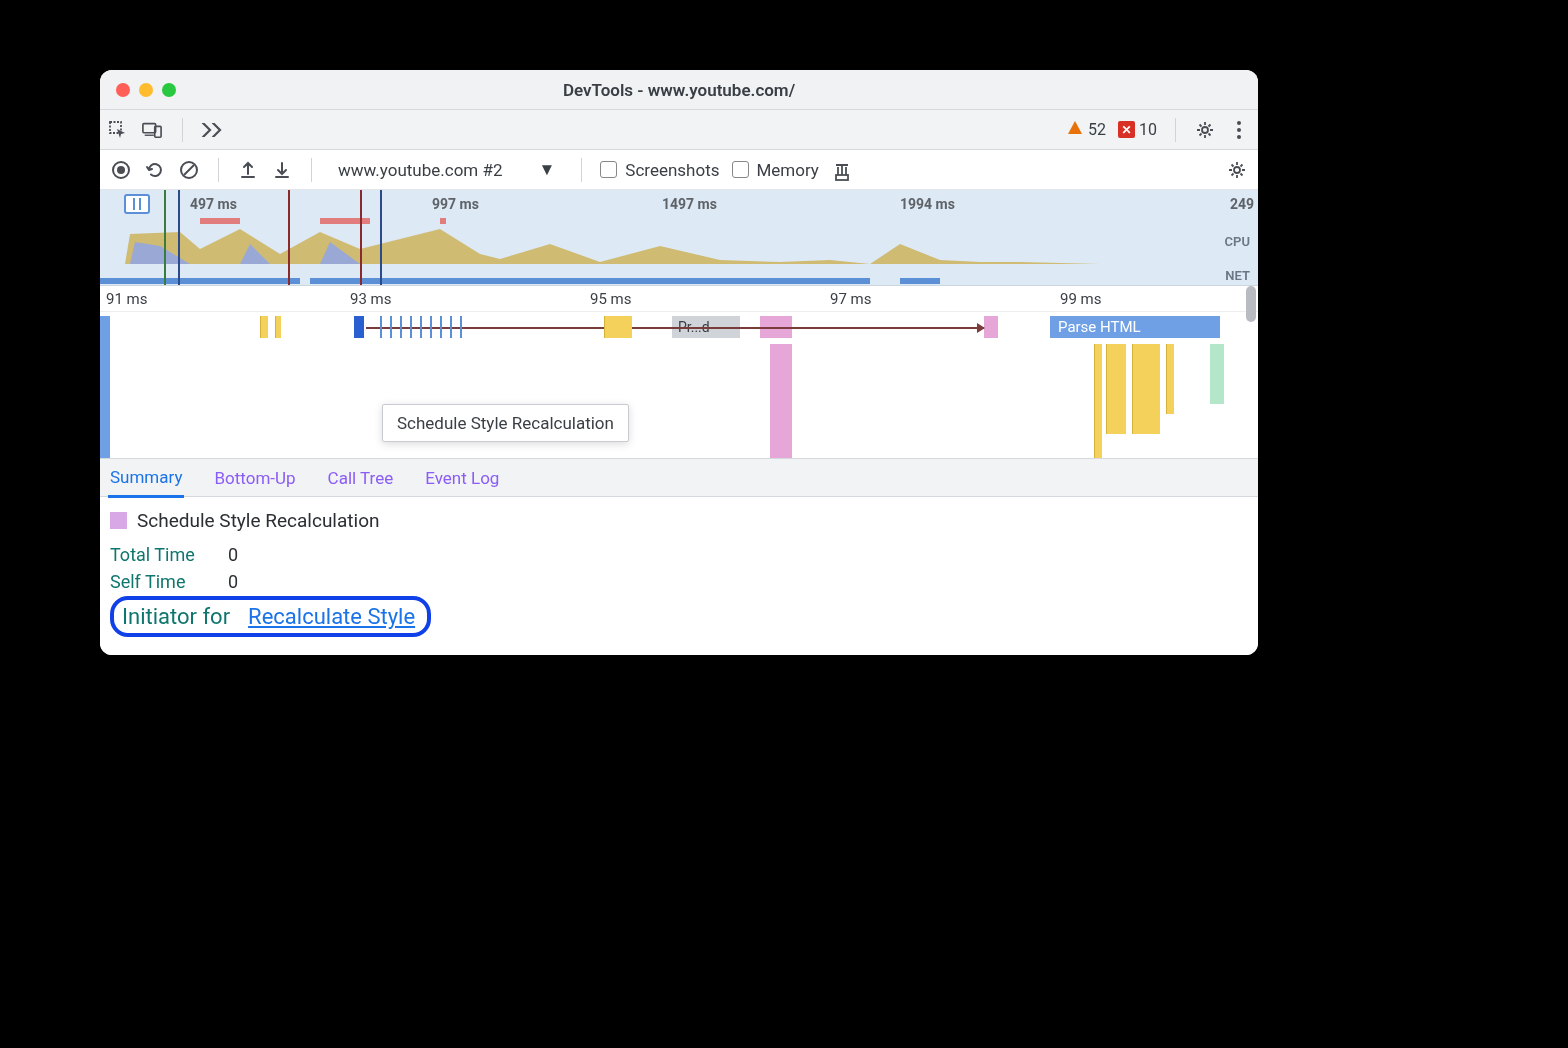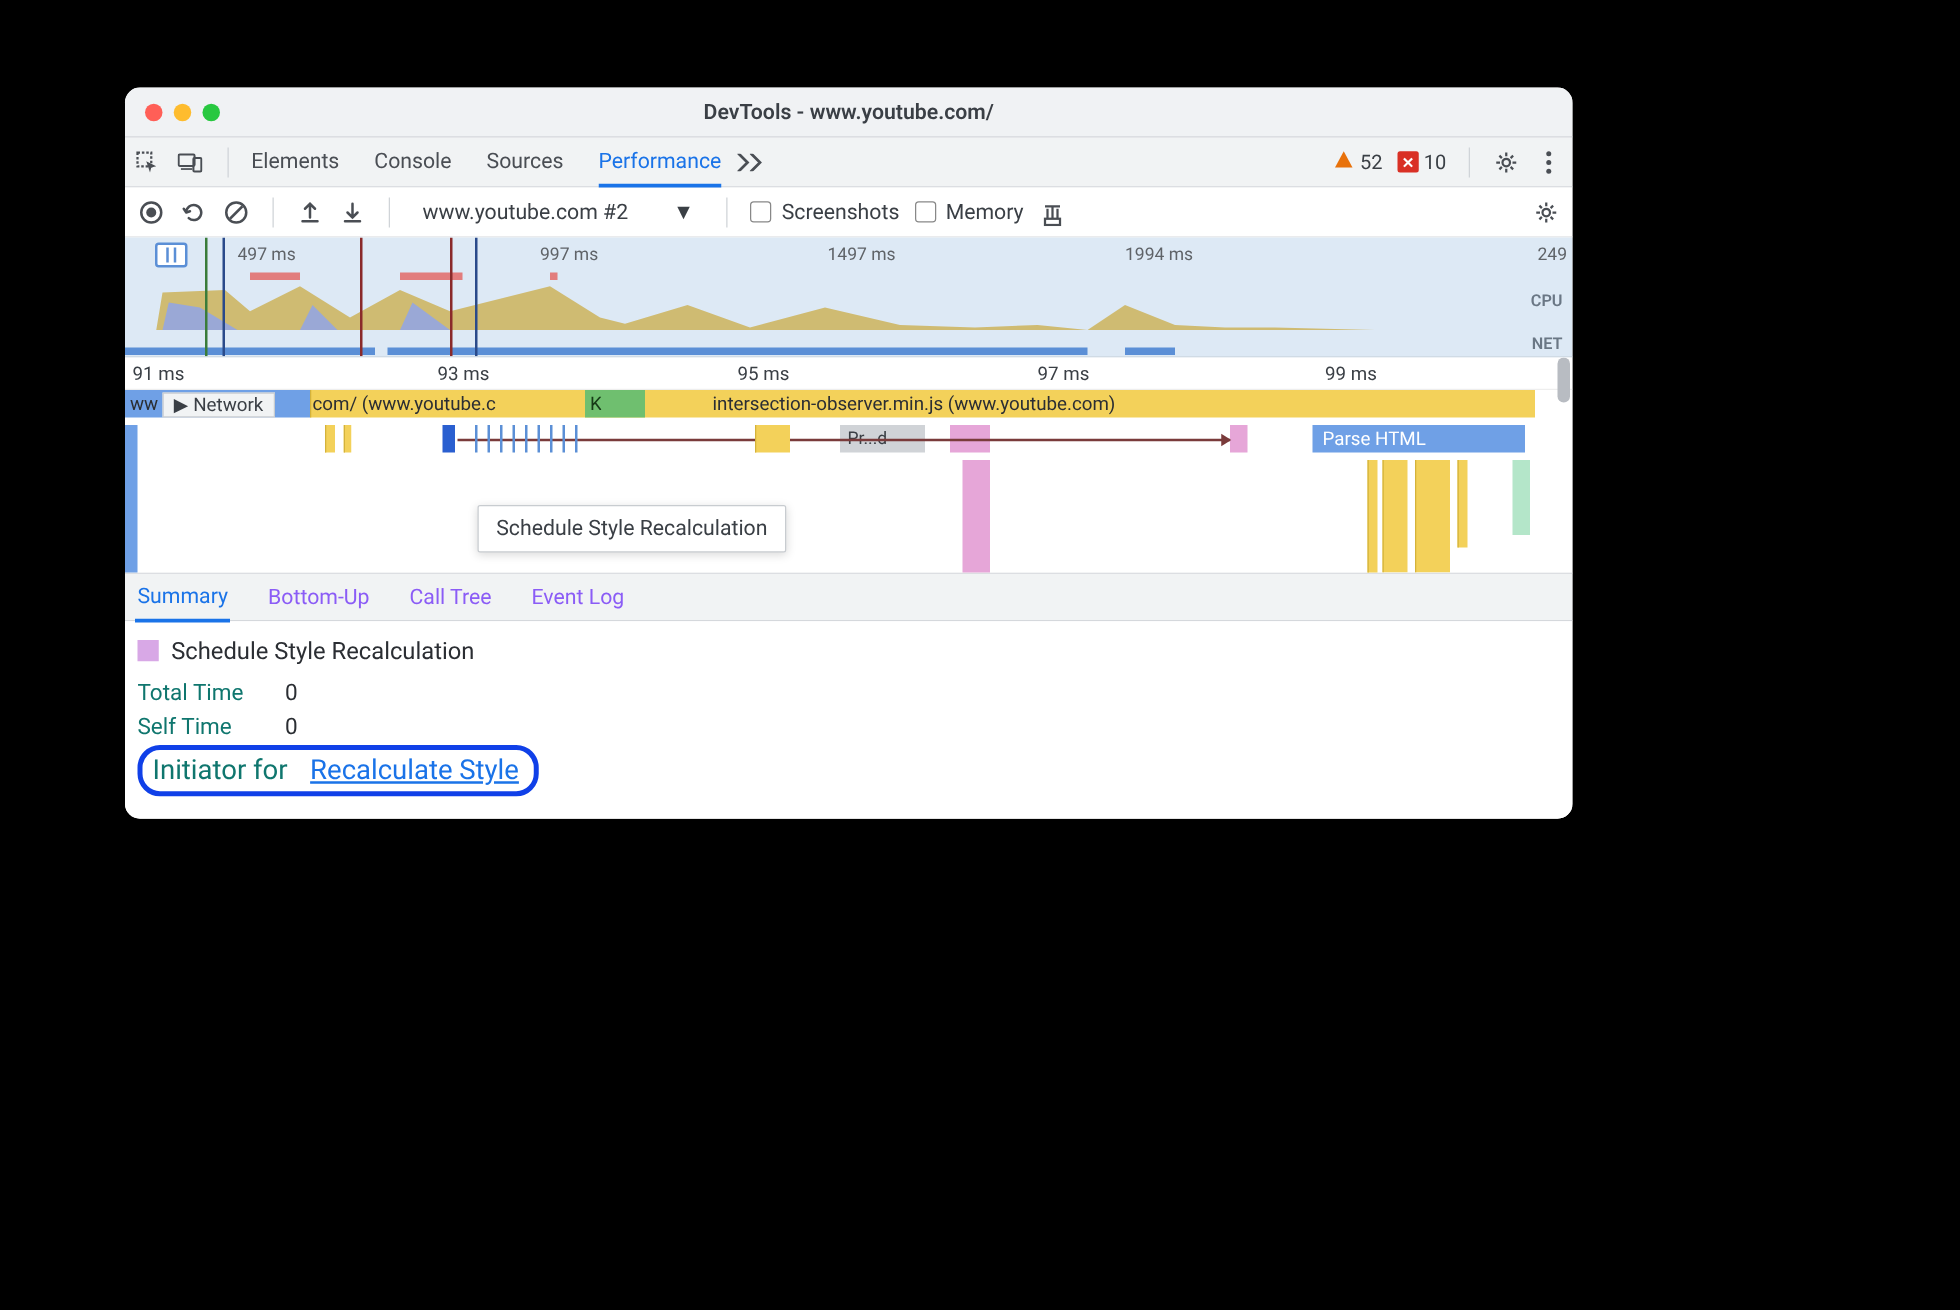--- a/index.html
+++ b/index.html
@@ -132,21 +132,21 @@
     background: #dde9f5;
     position: relative;
     overflow: hidden;
     border-bottom: 1px solid #ccd6e0;
   }
   .overview-ticks {
     position:absolute; top:6px; left:0; right:0; height:20px;
     display:flex;
     color:#5f6368; font-size:14px;
   }
-  .ov-tick { position:absolute; }
+  .ov-tick { position:absolute;font-weight:bold; }
   .ov-labels-right { position:absolute; right:8px; display:flex; flex-direction:column; gap:2px; color:#6a7785; font-size:13px; font-weight:600; }
   .ov-cpu { top:44px; }
   .ov-net { top:78px; }
   .ov-thumb { position:absolute; top:4px; width:26px; height:20px; border:2px solid #5b8fd6; background:#fff; border-radius:3px; }
   .ov-thumb::before, .ov-thumb::after { content:''; position:absolute; top:2px; width:2px; height:12px; background:#5b8fd6; }
   .ov-thumb::before { left:7px; }
   .ov-thumb::after { left:13px; }
   .ov-cpu-chart { position:absolute; top:34px; left:0; right:0; height:40px; }
   .ov-net-bar { position:absolute; top:88px; left:0; height:6px; background:#5b8fd6; }
   
@@ -252,26 +252,20 @@
       </div>
       <div class="device-icon">
         <svg width="22" height="18" viewBox="0 0 22 18">
             <rect x="1" y="2" width="14" height="10" rx="1" fill="none" stroke="currentColor" stroke-width="1.8"></rect>
             <rect x="3" y="14" width="10" height="1.5" fill="currentColor"></rect>
             <rect x="14" y="5" width="7" height="12" rx="1" fill="none" stroke="currentColor" stroke-width="1.8"></rect>
           </svg>
       </div>
       <div class="vdiv"></div>
     </div>
-    <div class="tabs">
-      <div class="tab">Elements</div>
-      <div class="tab">Console</div>
-      <div class="tab">Sources</div>
-      <div class="tab active">Performance</div>
-    </div>
     <div class="more-chevron">
       <svg width="22" height="14" viewBox="0 0 22 14">
           <path d="M2 3 L9 10 L2 17 M12 3 L19 10 L12 17" transform="translate(0 -3)" stroke="currentColor" stroke-width="2.2" fill="none" stroke-linecap="round"></path>
         </svg>
     </div>
     <div class="tabs-right">
       <div class="warn-badge">
         <span class="warn-icon">
           <svg width="18" height="18" viewBox="0 0 18 18">
               <path d="M9 2 L16 15 H2 Z" fill="#e8710a"></path>
@@ -389,33 +383,20 @@
 
   <div class="flame-area">
     <div class="ruler">
       <span class="ruler-tick" style="left:6px">91 ms</span>
       <span class="ruler-tick" style="left:250px">93 ms</span>
       <span class="ruler-tick" style="left:490px">95 ms</span>
       <span class="ruler-tick" style="left:730px">97 ms</span>
       <span class="ruler-tick" style="left:960px">99 ms</span>
     </div>
 
-    <div class="track-row">
-      <div class="loading-bar" style="left:0;width:148px"></div>
-      <div class="scripting-bar" style="left:148px;width:980px"></div>
-      <div class="green-block" style="left:368px;width:48px"></div>
-      <span class="track-text" style="left:4px;top:2px">ww</span>
-      <span class="track-text" style="left:150px;top:2px">com/ (www.youtube.c</span>
-      <span class="track-text" style="left:372px;top:2px;color:#163a16">K</span>
-      <span class="track-text" style="left:470px;top:2px">intersection-observer.min.js (www.youtube.com)</span>
-      <div class="network-label">
-        <span>▶</span>
-        <span>Network</span>
-      </div>
-    </div>
 
     <div class="track-row" style="height:28px;margin-top:4px">
       <div class="loading-bar" style="left:0;width:10px;height:160px"></div>
       <div class="scripting-bar" style="left:160px;width:8px"></div>
       <div class="scripting-bar" style="left:175px;width:6px"></div>
 
       <div style="position:absolute;left:254px;width:10px;height:22px;background:#2a5fd0"></div>
       <div class="gray-block" style="left:572px;width:68px">
           <span>Pr...d</span>
         </div>

